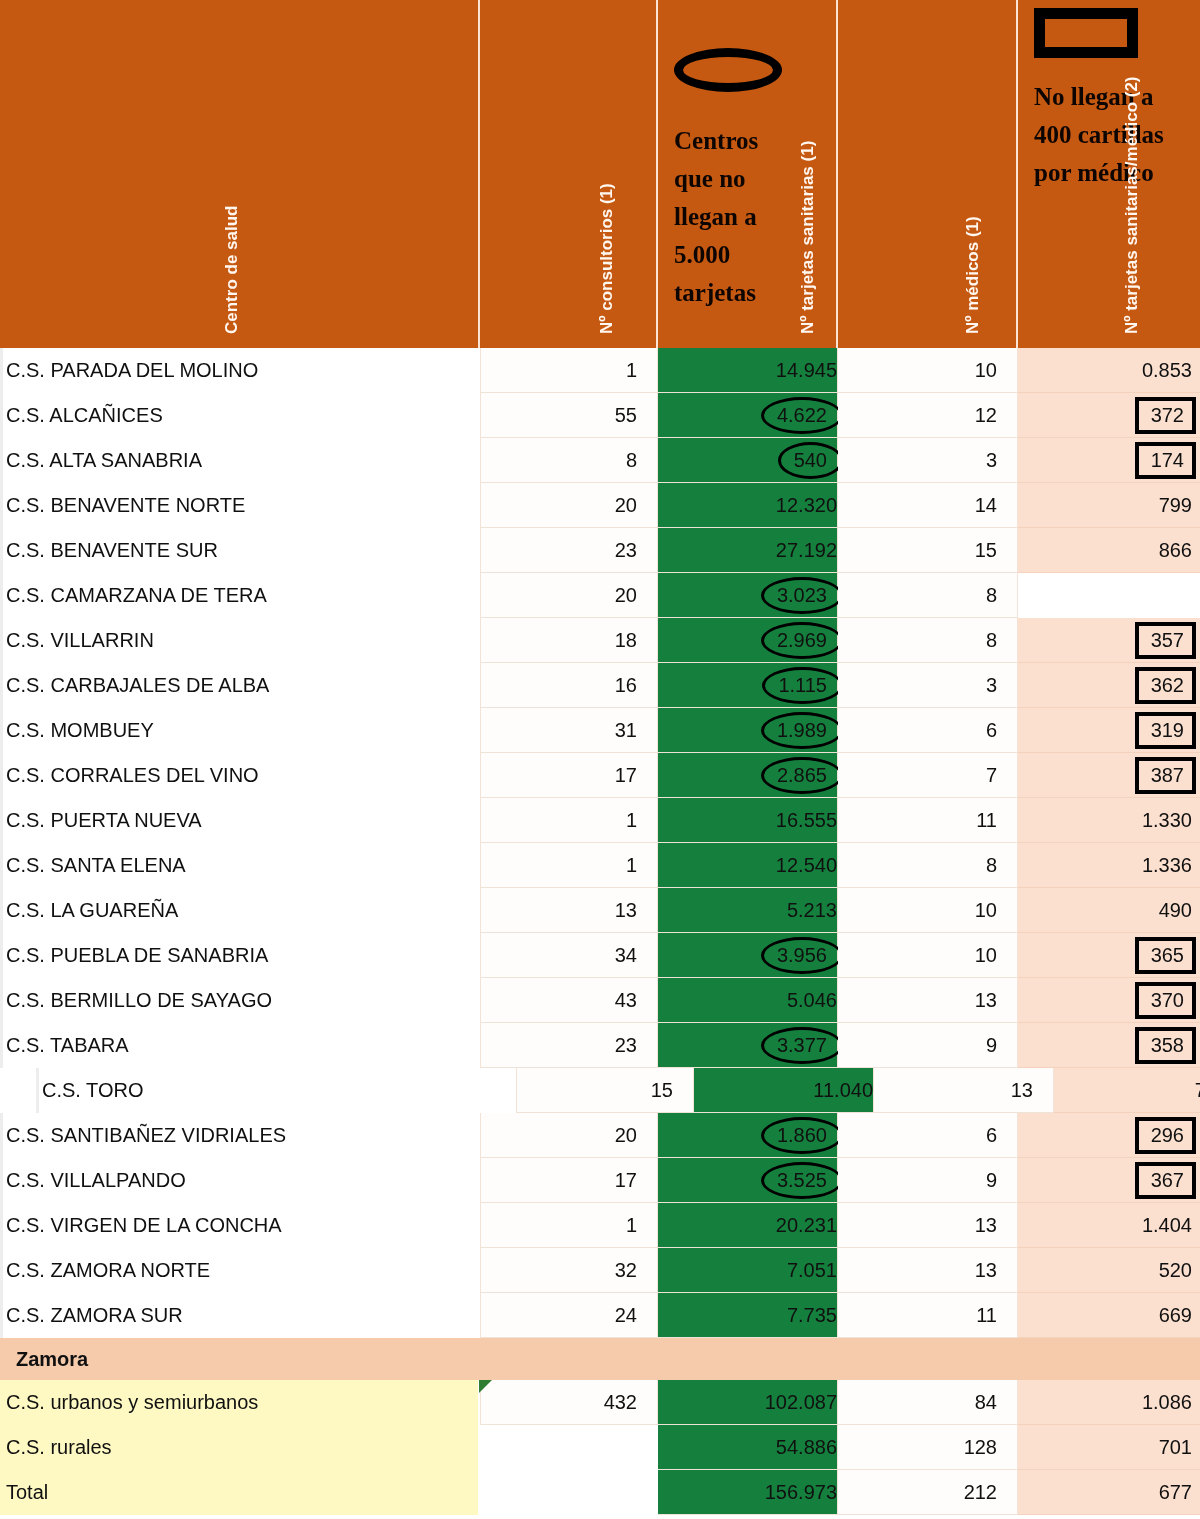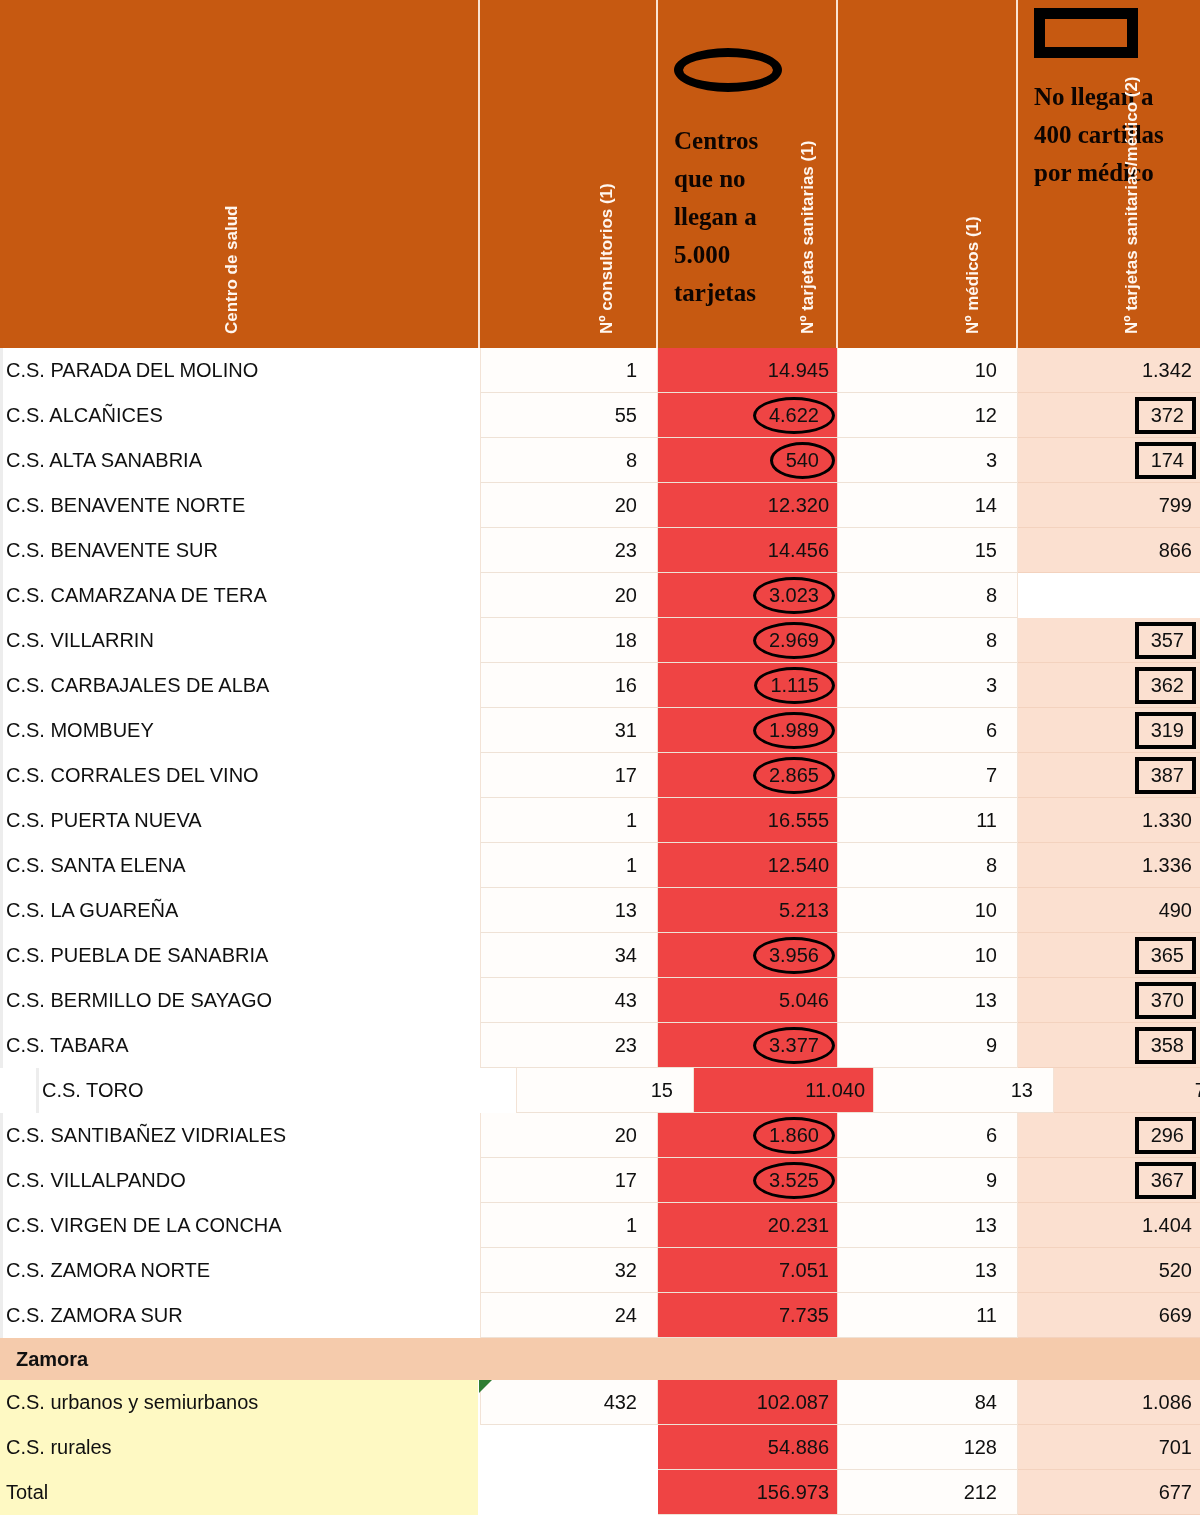--- a/index.html
+++ b/index.html
@@ -109,23 +109,23 @@
     left: 480px; width: 178px;
     padding-right: 20px;
     justify-content: flex-end;
     background: #FFFDFB;
     border-right: 1px solid #F3E3D6;
     border-bottom: 1px solid #EFE2D6;
     border-left: 1px solid #F3E3D6;
   }
   .cell.c2 {
     left: 658px; width: 180px;
-    padding-right: 8px;
+    padding-right: 0;
     justify-content: flex-end;
-    background: #ef4444;
+    background: #15803d;
     border-right: 1px solid #F3E3D6;
     border-bottom: 1px solid #EFE2D6;
   }
   .cell.c3 {
     left: 838px; width: 180px;
     padding-right: 20px;
     justify-content: flex-end;
     background: #FFFDFB;
     border-right: 1px solid #F3E3D6;
     border-bottom: 1px solid #EFE2D6;
@@ -247,21 +247,21 @@
     </div>
 
   </div>
 
   <div id="body-rows">
       <div class="row" style="top: 348px;">
         <div class="cell name">C.S. PARADA DEL MOLINO</div>
         <div class="cell c1">1</div>
         <div class="cell c2">14.945</div>
         <div class="cell c3">10</div>
-        <div class="cell c4">1.342</div>
+        <div class="cell c4">0.853</div>
       </div>
       <div class="row" style="top: 393px;">
         <div class="cell name">C.S. ALCAÑICES</div>
         <div class="cell c1">55</div>
         <div class="cell c2">
           <span class="ovalwrap">4.622</span>
         </div>
         <div class="cell c3">12</div>
         <div class="cell c4">
           <span class="boxwrap">372</span>
@@ -281,21 +281,21 @@
       <div class="row" style="top: 483px;">
         <div class="cell name">C.S. BENAVENTE NORTE</div>
         <div class="cell c1">20</div>
         <div class="cell c2">12.320</div>
         <div class="cell c3">14</div>
         <div class="cell c4">799</div>
       </div>
       <div class="row" style="top: 528px;">
         <div class="cell name">C.S. BENAVENTE SUR</div>
         <div class="cell c1">23</div>
-        <div class="cell c2">14.456</div>
+        <div class="cell c2">27.192</div>
         <div class="cell c3">15</div>
         <div class="cell c4">866</div>
       </div>
       <div class="row" style="top: 573px;">
         <div class="cell name">C.S. CAMARZANA DE TERA</div>
         <div class="cell c1">20</div>
         <div class="cell c2">
           <span class="ovalwrap">3.023</span>
         </div>
         <div class="cell c3">8</div>

